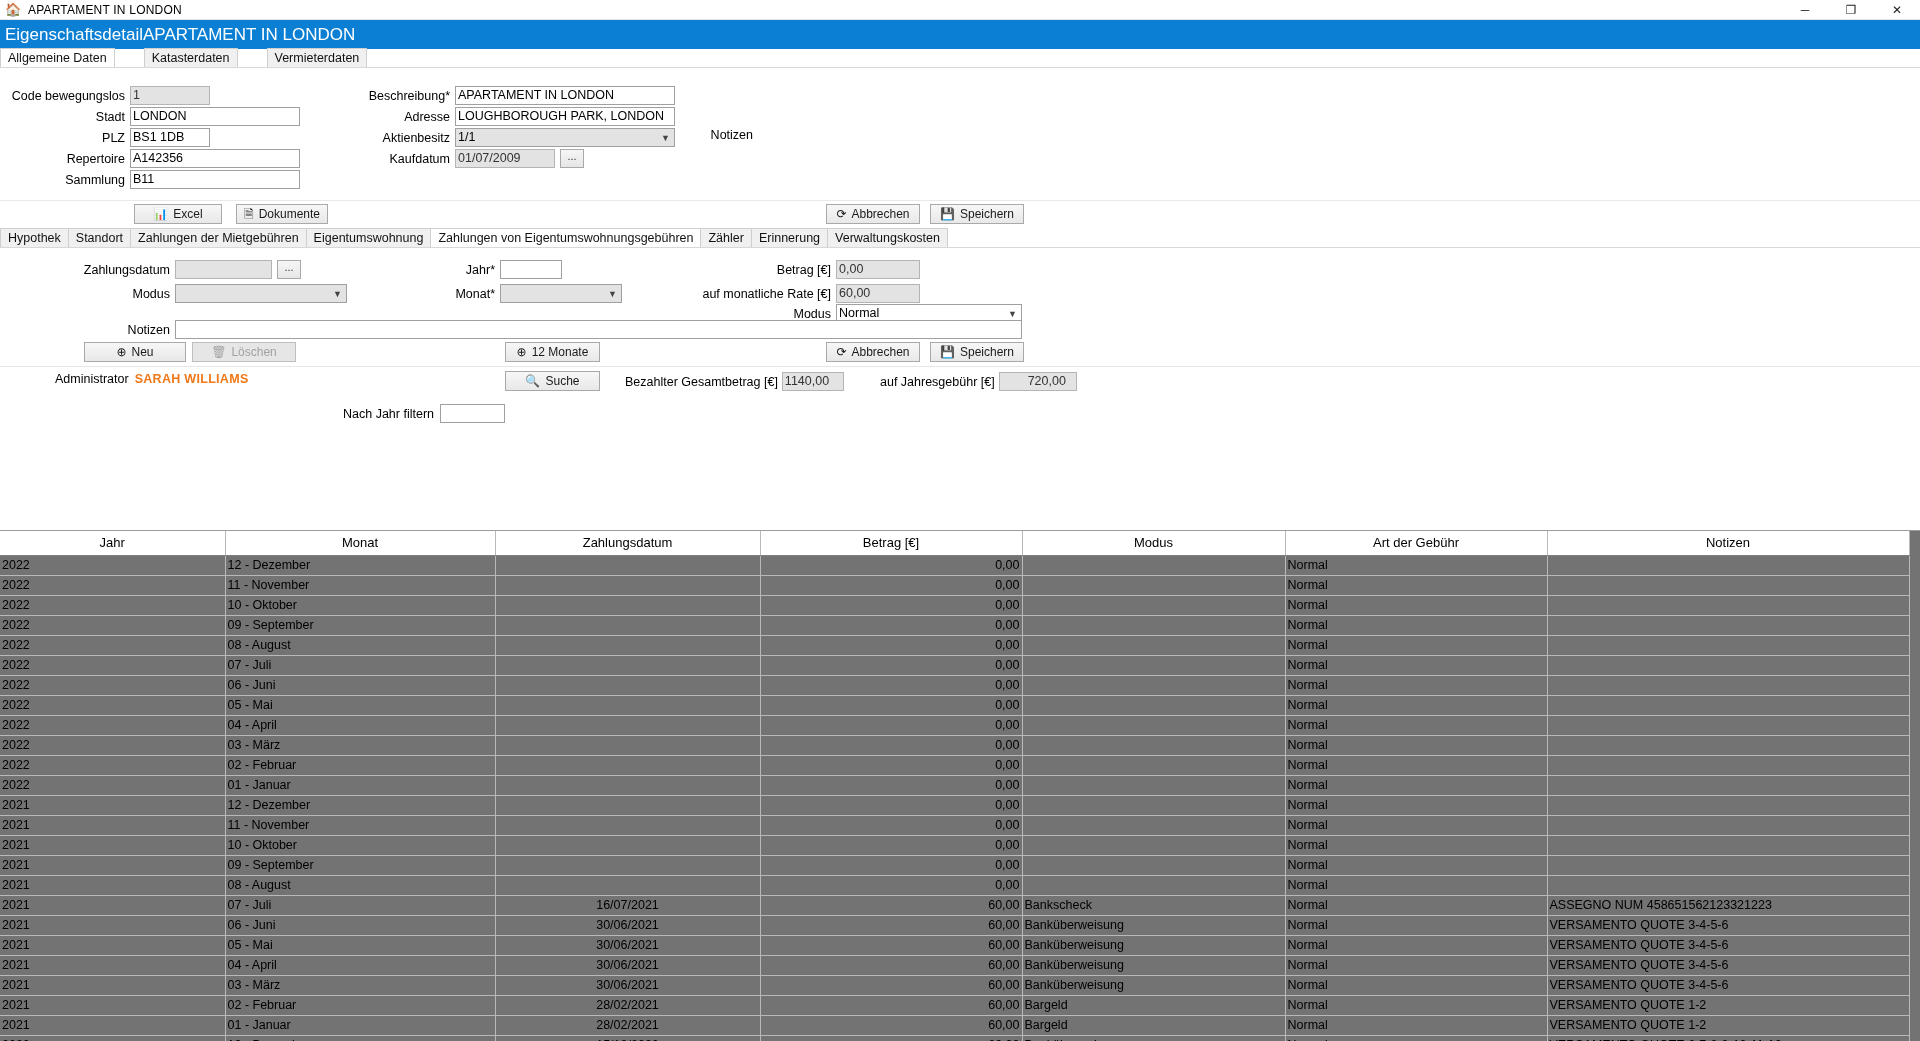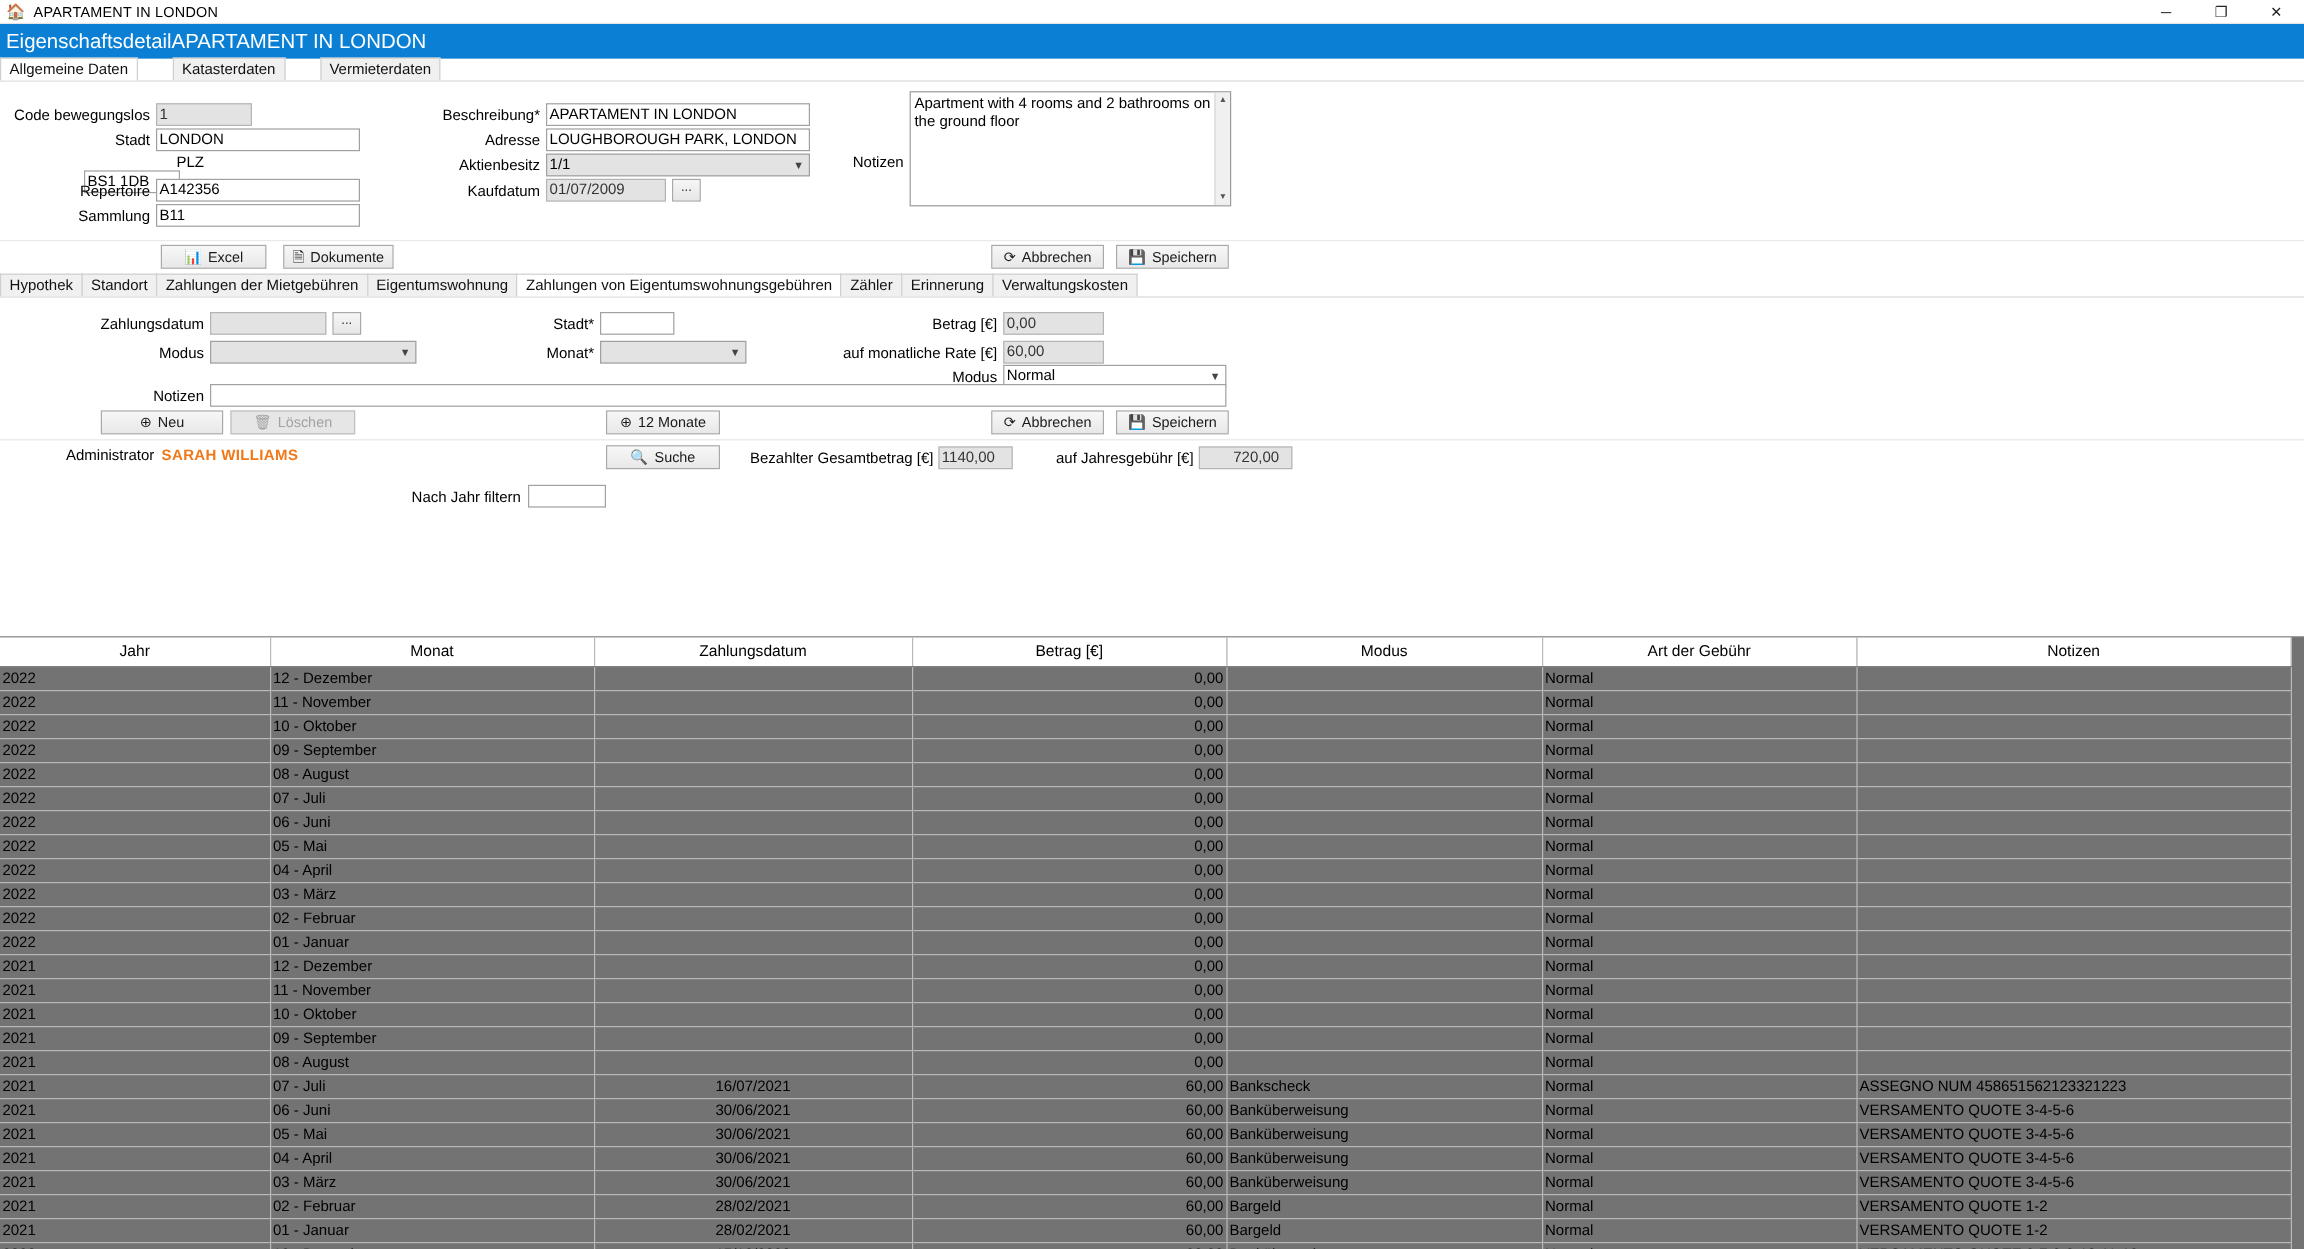--- a/index.html
+++ b/index.html
@@ -268,21 +268,21 @@
   <div class="fld" style="left:0px;  top:18px;  width:220px;">
     <span class="lbl" style="width:130px">Code bewegungslos</span>
     <span class="inp ro" style="width:80px">1</span>
   </div>
 
   <div class="fld" style="left:0px;  top:39px;  width:310px;">
     <span class="lbl" style="width:130px">Stadt</span>
     <span class="inp" style="width:170px">LONDON</span>
   </div>
 
-  <div class="fld" style="left:0px;  top:60px;  width:220px;flex-direction:column;">
+  <div class="fld" style="left:0px;  top:60px;  width:220px;">
     <span class="lbl" style="width:130px">PLZ</span>
     <span class="inp" style="width:80px">BS1 1DB</span>
   </div>
 
   <div class="fld" style="left:0px;  top:81px;  width:310px;">
     <span class="lbl" style="width:130px">Repertoire</span>
     <span class="inp" style="width:170px">A142356</span>
   </div>
 
   <div class="fld" style="left:0px;  top:102px; width:310px;">
@@ -309,27 +309,20 @@
   </div>
 
   <div class="fld" style="left:330px; top:81px; width:350px;">
     <span class="lbl" style="width:125px">Kaufdatum</span>
     <span class="inp ro" style="width:100px">01/07/2009</span>
     <span class="dotbtn">...</span>
   </div>
 
   <div class="fld" style="left:690px; top:60px;">
     <span class="lbl" style="width:68px">Notizen</span>
-  </div>
-  <div class="notes" style="left:758px; top:8px; width:268px; height:96px;">
-    <span>Apartment with 4 rooms and 2 bathrooms on the ground floor</span>
-    <span class="sb">
-      <span class="ar up">▲</span>
-      <span class="ar dn">▼</span>
-    </span>
   </div>
 </div>
 
 <div class="btnrow">
   <span class="btn" style="left:134px; width:88px;">
     <span class="ic">📊</span>
     <span>Excel</span>
   </span>
   <span class="btn" style="left:236px; width:92px;">
     <span class="ic">🗎</span>
@@ -366,21 +359,21 @@
 
   <div class="fld" style="left:0px; top:36px;">
     <span class="lbl" style="width:175px">Modus</span>
     <span class="combo" style="width:172px">
       <span></span>
       <span class="chev">▼</span>
     </span>
   </div>
 
   <div class="fld" style="left:400px; top:12px;">
-    <span class="lbl" style="width:100px">Stadt*</span>
+    <span class="lbl" style="width:100px">Jahr*</span>
     <span class="inp" style="width:62px"></span>
   </div>
 
   <div class="fld" style="left:400px; top:36px;">
     <span class="lbl" style="width:100px">Monat*</span>
     <span class="combo" style="width:122px">
       <span></span>
       <span class="chev">▼</span>
     </span>
   </div>

